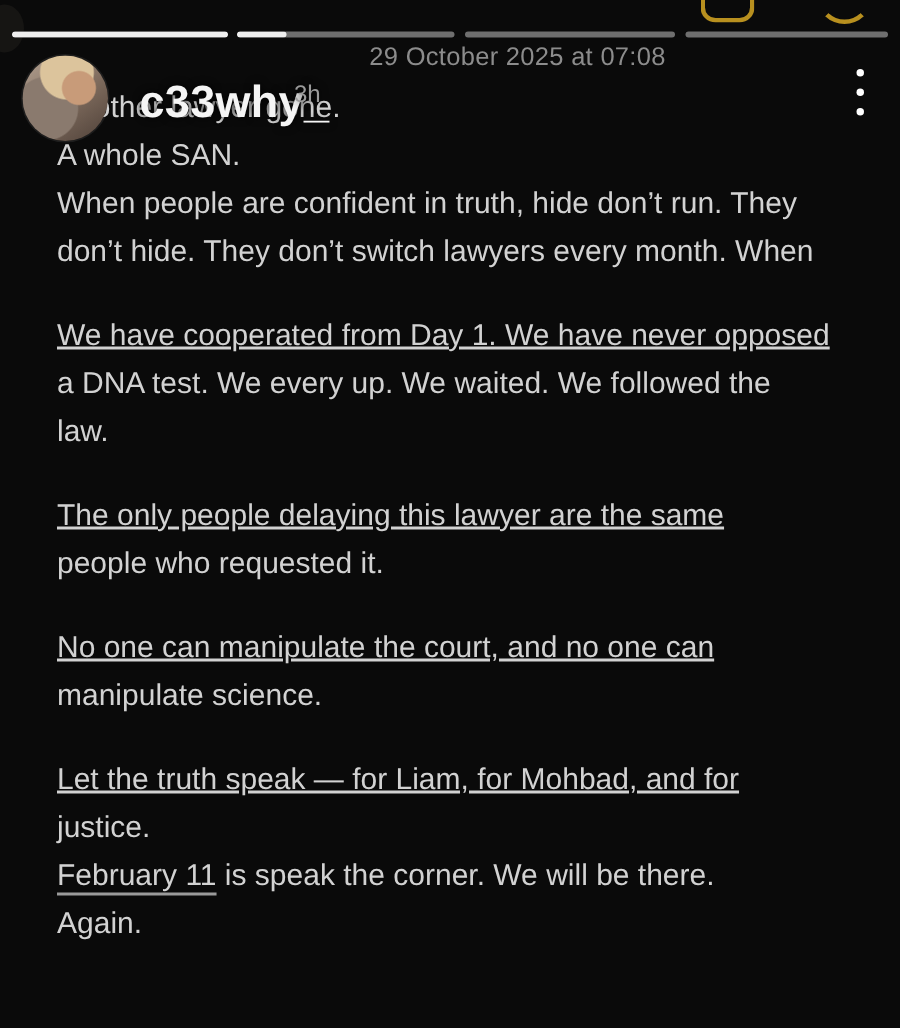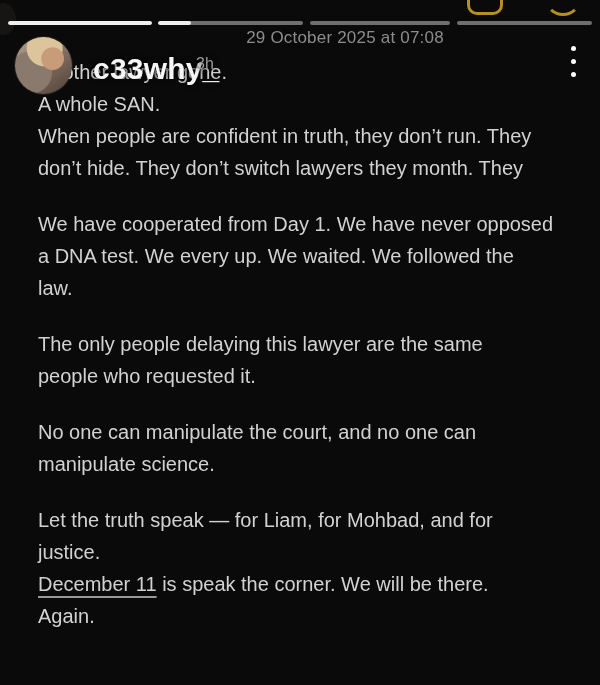--- a/index.html
+++ b/index.html
@@ -66,21 +66,21 @@
     display:block;width:5px;height:5px;border-radius:50%;background:#ffffff;
     margin:0 auto 8px auto;
   }
 
   
   .post{
     position:absolute;left:38px;top:56px;width:560px;z-index:1;
     color:#d2d2d2;font-size:20px;
   }
   .line{display:block;height:32px;line-height:32px;white-space:nowrap;}
-  .para-gap{margin-top:24px;}
+  .para-gap{margin-top:24px;text-decoration:underline;}
   .underlined{
     text-decoration:underline;
     text-decoration-color:#9a9a9a;
     text-underline-offset:5px;
     text-decoration-thickness:1.5px;
   }
 </style>
 </head>
 <body>
 
@@ -112,26 +112,26 @@
   <div class="kebab">
     <i></i>
     <i></i>
     <i></i>
   </div>
 </div>
 
 <div class="post">
   <span class="line">Another lawyer gone.</span>
   <span class="line">A whole SAN.</span>
-  <span class="line">When people are confident in truth, they don’t run. They</span>
-  <span class="line">don’t hide. They don’t switch lawyers they month. They</span>
+  <span class="line">When people are confident in truth, hide don’t run. They</span>
+  <span class="line">don’t hide. They don’t switch lawyers every month. When</span>
   <span class="line para-gap">We have cooperated from Day 1. We have never opposed</span>
   <span class="line">a DNA test. We every up. We waited. We followed the</span>
   <span class="line">law.</span>
   <span class="line para-gap">The only people delaying this lawyer are the same</span>
   <span class="line">people who requested it.</span>
   <span class="line para-gap">No one can manipulate the court, and no one can</span>
   <span class="line">manipulate science.</span>
   <span class="line para-gap">Let the truth speak — for Liam, for Mohbad, and for</span>
   <span class="line">justice.</span>
-  <span class="line"><span class="underlined">December 11</span><span> is speak the corner. We will be there.</span></span>
+  <span class="line"><span class="underlined">February 11</span><span> is speak the corner. We will be there.</span></span>
   <span class="line">Again.</span>
 </div>
 
 </body></html>

